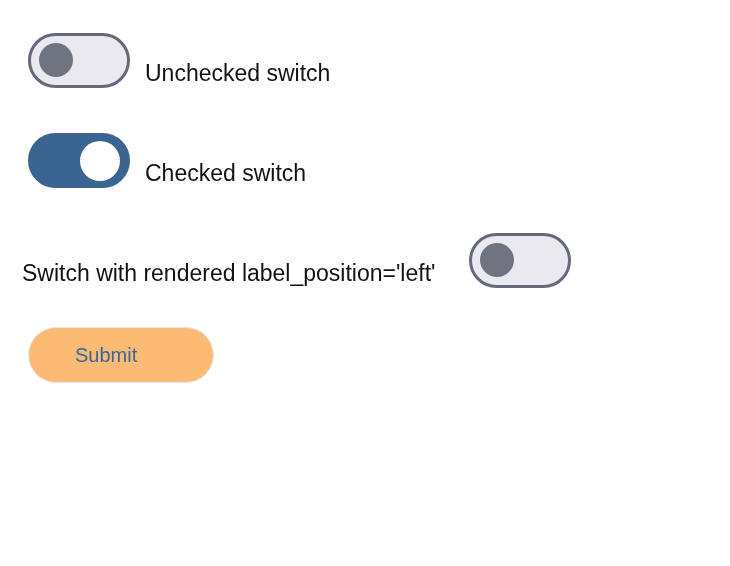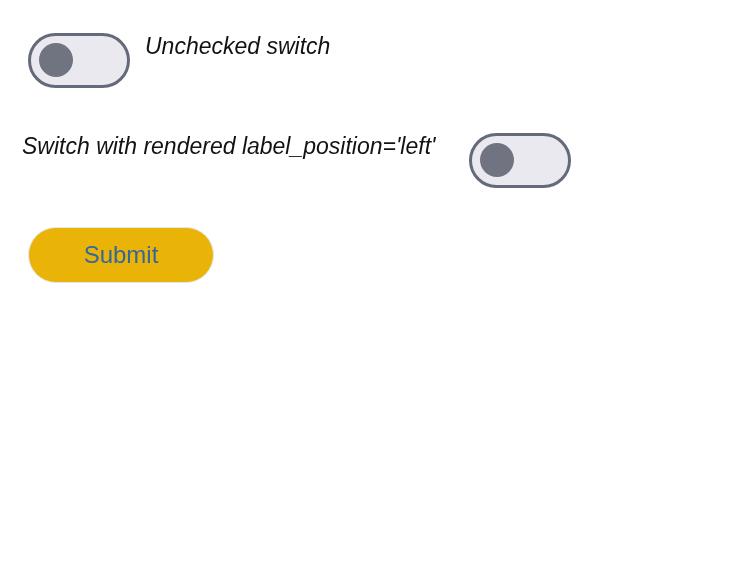--- a/index.html
+++ b/index.html
@@ -13,23 +13,22 @@
   }
   .page {
     box-sizing: border-box;
     width: 730px;
     height: 566px;
     padding: 33px 24px 0 28px;
     overflow: hidden;
   }
   .switch-row {
     display: flex;
-    align-items: flex-start;
+    align-items: flex-end;
     margin-bottom: 45px;
-    font-style: italic;
   }
   .switch-row.label-left {
     margin-left: -6px;
     gap: 22px;
   }
   
   .toggle {
     position: relative;
     box-sizing: border-box;
     width: 102px;
@@ -82,42 +81,48 @@
     margin-right: 12px;
   }
   .submit-btn {
     display: inline-block;
     box-sizing: border-box;
     margin-top: -6px;
     min-width: 186px;
     height: 56px;
     padding: 0 46px;
     border-radius: 28px;
-    background: #eab308;
+    background: #fdba74;
     border: 1px solid #e4e7ee;
     color: #35689a;
     font-family: "Liberation Sans", sans-serif;
-    font-size: 24px;
+    font-size: 20px;
     line-height: 54px;
-    text-align: center;
+    text-align: left;
     cursor: pointer;
   }
 </style>
 </head>
 <body>
 
 <div class="page">
 
   <div class="switch-row">
     <span class="toggle">
       <span class="thumb"></span>
     </span>
     <span class="switch-label">Unchecked switch</span>
   </div>
 
+  <div class="switch-row">
+    <span class="toggle checked">
+      <span class="thumb"></span>
+    </span>
+    <span class="switch-label">Checked switch</span>
+  </div>
 
 
   <div class="switch-row label-left">
     <span class="switch-label">Switch with rendered label_position='left'</span>
     <span class="toggle">
       <span class="thumb"></span>
     </span>
   </div>
 
   <button class="submit-btn">Submit</button>

